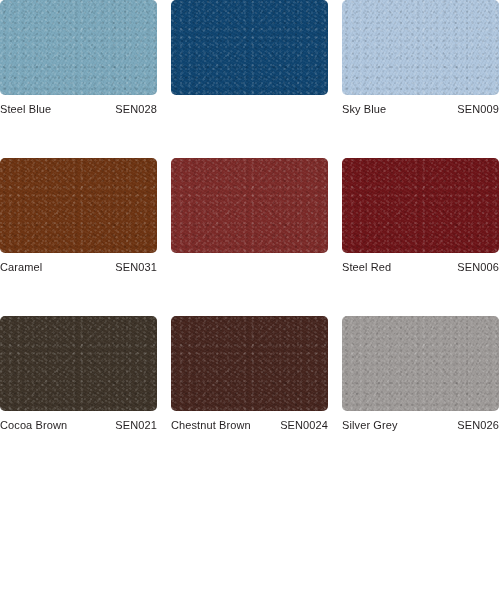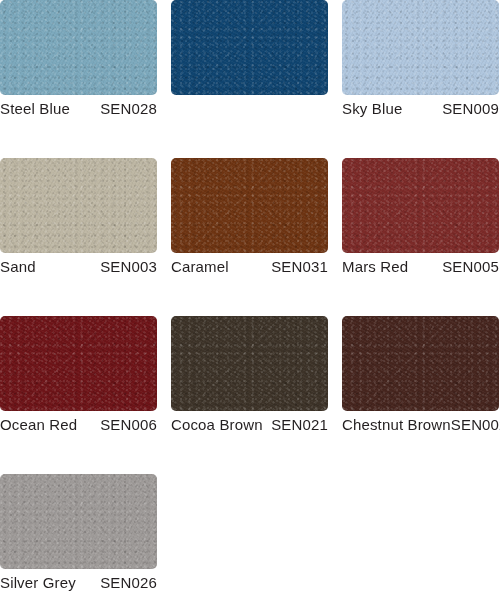--- a/index.html
+++ b/index.html
@@ -70,21 +70,21 @@
       repeating-linear-gradient(117deg, rgba(0,0,0,0.035) 0 1px, transparent 1px 3px);
   }
 
   .swatch-caption {
     display: flex;
     justify-content: space-between;
     align-items: baseline;
     width: 157px;
     box-sizing: border-box;
     margin-top: 7px;
-    font-size: 15px;
+    font-size: 11px;
     color: #231f20;
     line-height: 14px;
     letter-spacing: 0.01em;
   }
 
   .swatch-name {
     white-space: nowrap;
   }
 
   .swatch-code {
@@ -107,44 +107,33 @@
       <div class="swatch-chip" style="background-color: rgb(15, 68, 112);"></div>
     </div>
     <div class="swatch-cell">
       <div class="swatch-chip" style="background-color: rgb(175, 198, 222);"></div>
       <div class="swatch-caption">
         <span class="swatch-name">Sky Blue</span>
         <span class="swatch-code">SEN009</span>
       </div>
     </div>
     <div class="swatch-cell">
-      <div class="swatch-chip" style="background-color: rgb(189, 182, 163);"></div>
-      <div class="swatch-caption">
-        <span class="swatch-name">Sand</span>
-        <span class="swatch-code">SEN003</span>
-      </div>
-    </div>
-    <div class="swatch-cell">
       <div class="swatch-chip" style="background-color: rgb(110, 52, 18);"></div>
       <div class="swatch-caption">
         <span class="swatch-name">Caramel</span>
         <span class="swatch-code">SEN031</span>
       </div>
     </div>
     <div class="swatch-cell">
       <div class="swatch-chip" style="background-color: rgb(124, 42, 40);"></div>
-      <div class="swatch-caption">
-        <span class="swatch-name">Mars Red</span>
-        <span class="swatch-code">SEN005</span>
-      </div>
     </div>
     <div class="swatch-cell">
       <div class="swatch-chip" style="background-color: rgb(110, 20, 24);"></div>
       <div class="swatch-caption">
-        <span class="swatch-name">Ocean Red</span>
+        <span class="swatch-name">Steel Red</span>
         <span class="swatch-code">SEN006</span>
       </div>
     </div>
     <div class="swatch-cell">
       <div class="swatch-chip" style="background-color: rgb(61, 51, 40);"></div>
       <div class="swatch-caption">
         <span class="swatch-name">Cocoa Brown</span>
         <span class="swatch-code">SEN021</span>
       </div>
     </div>

